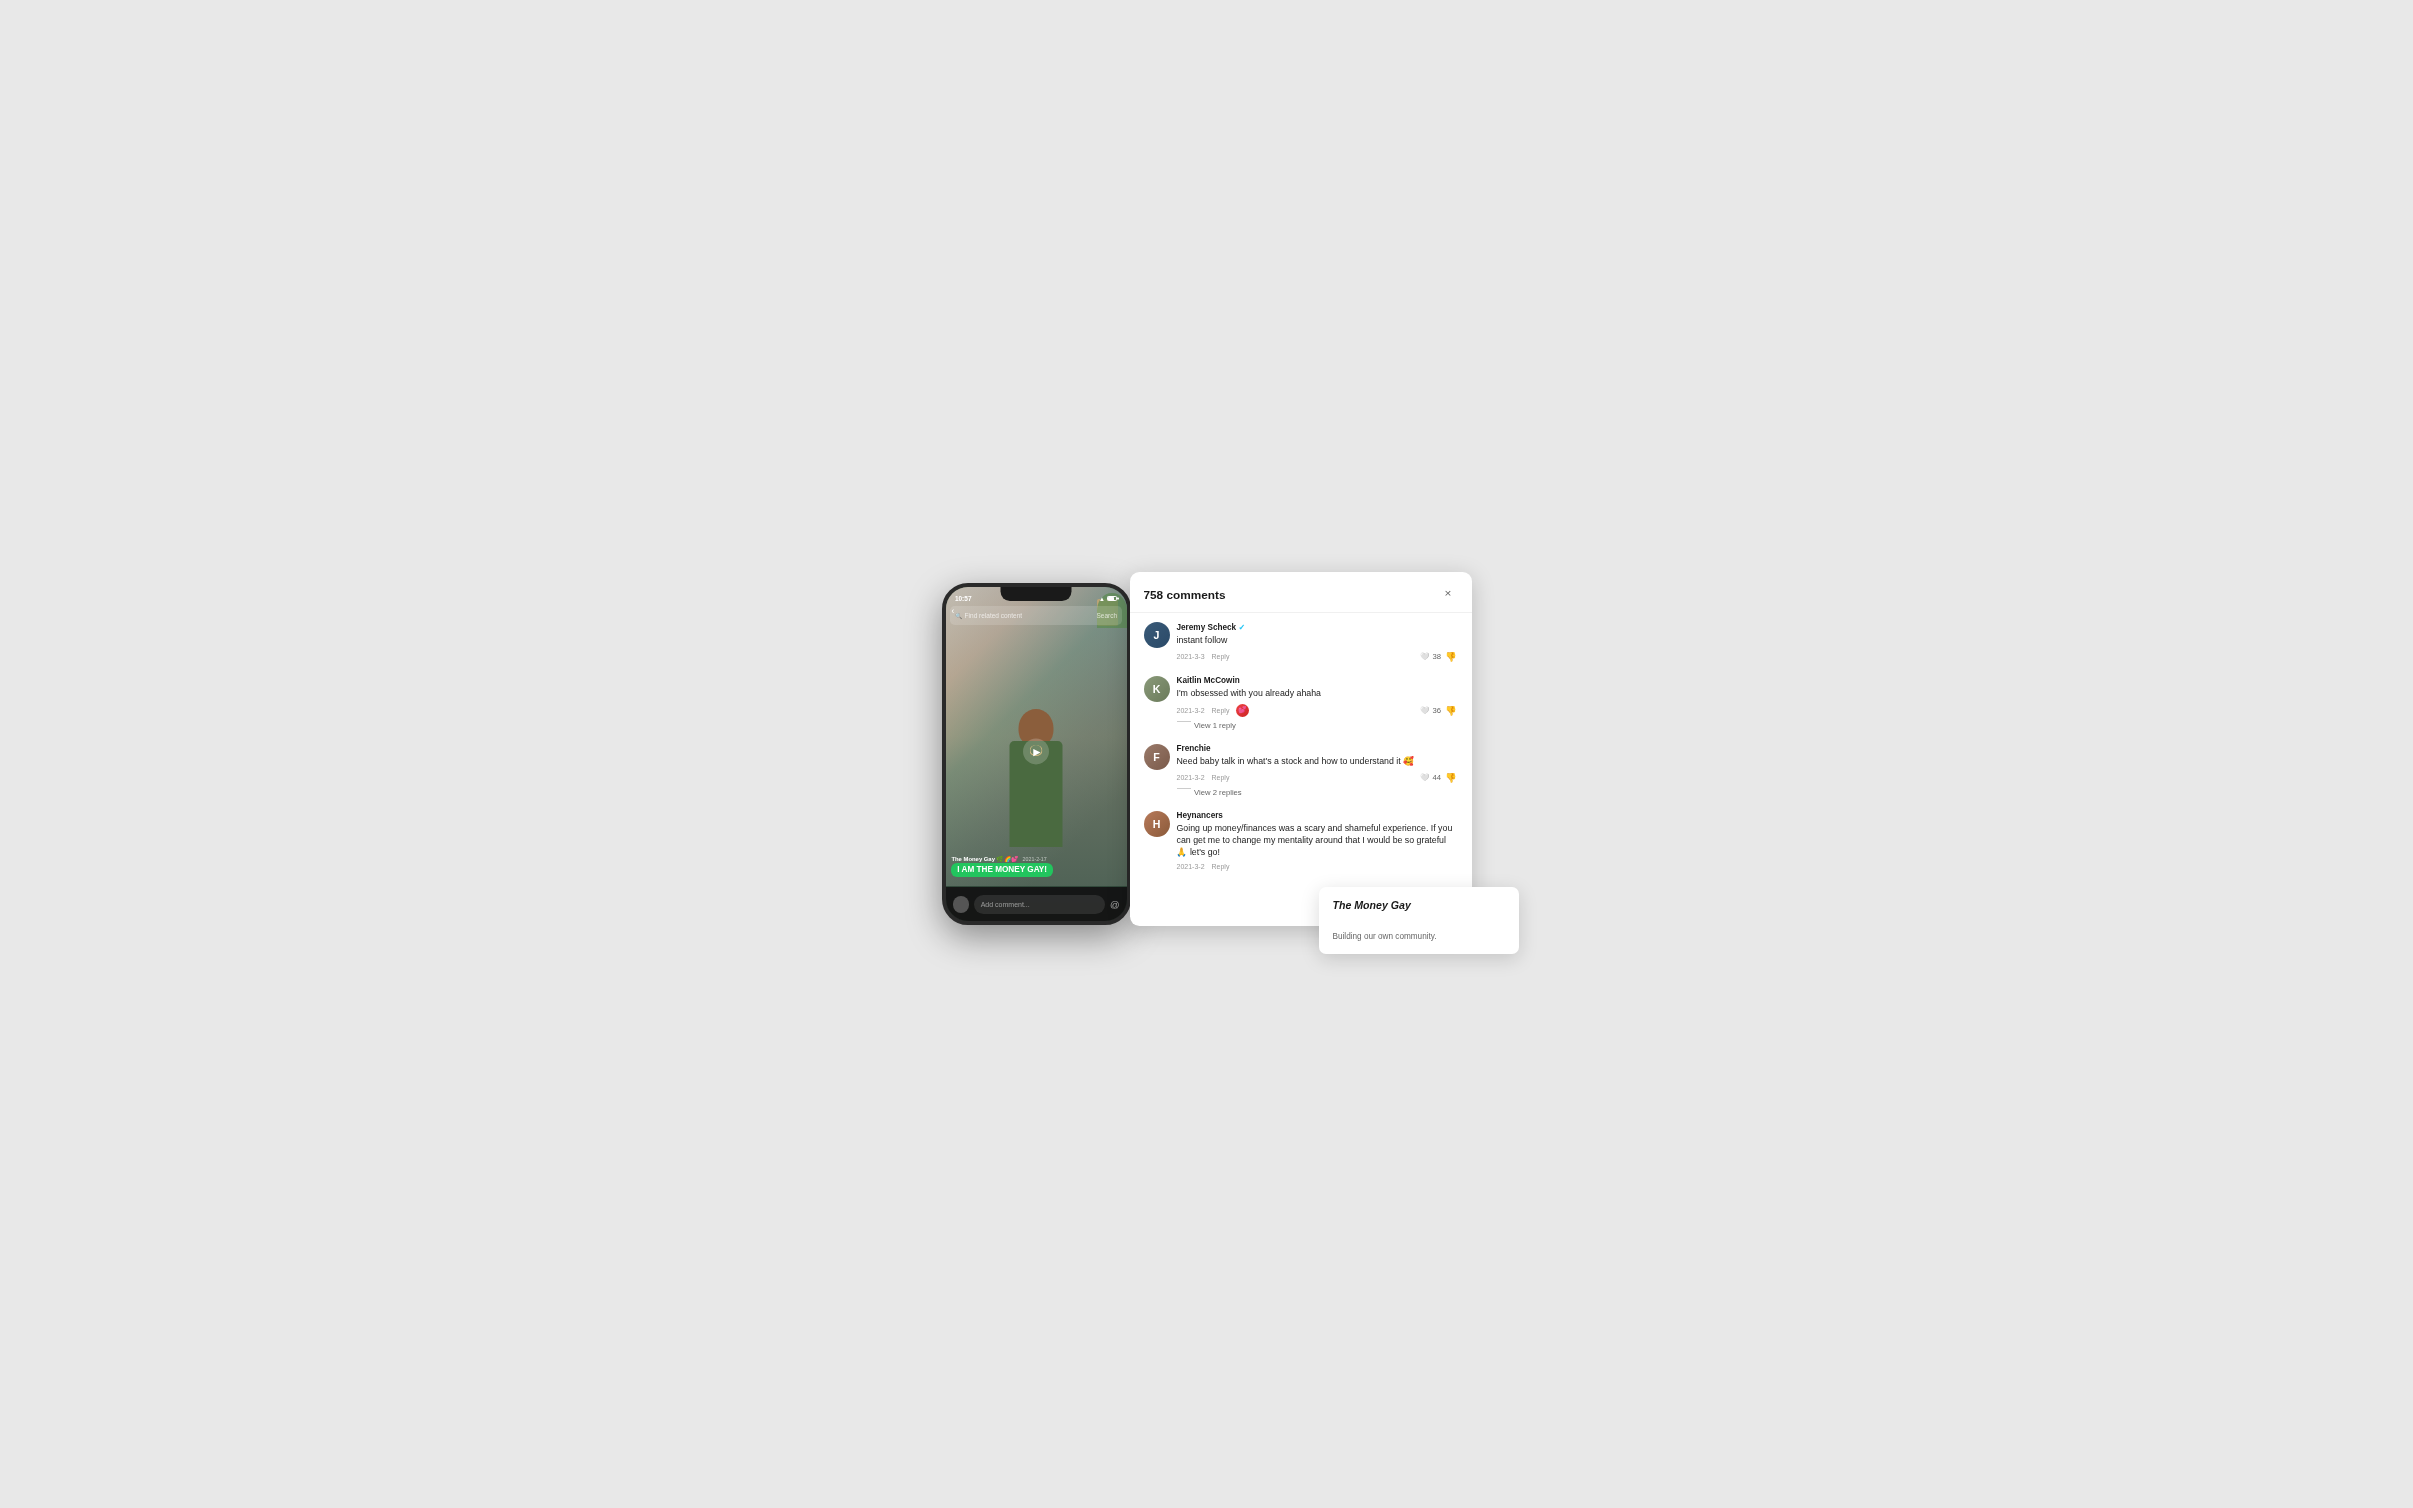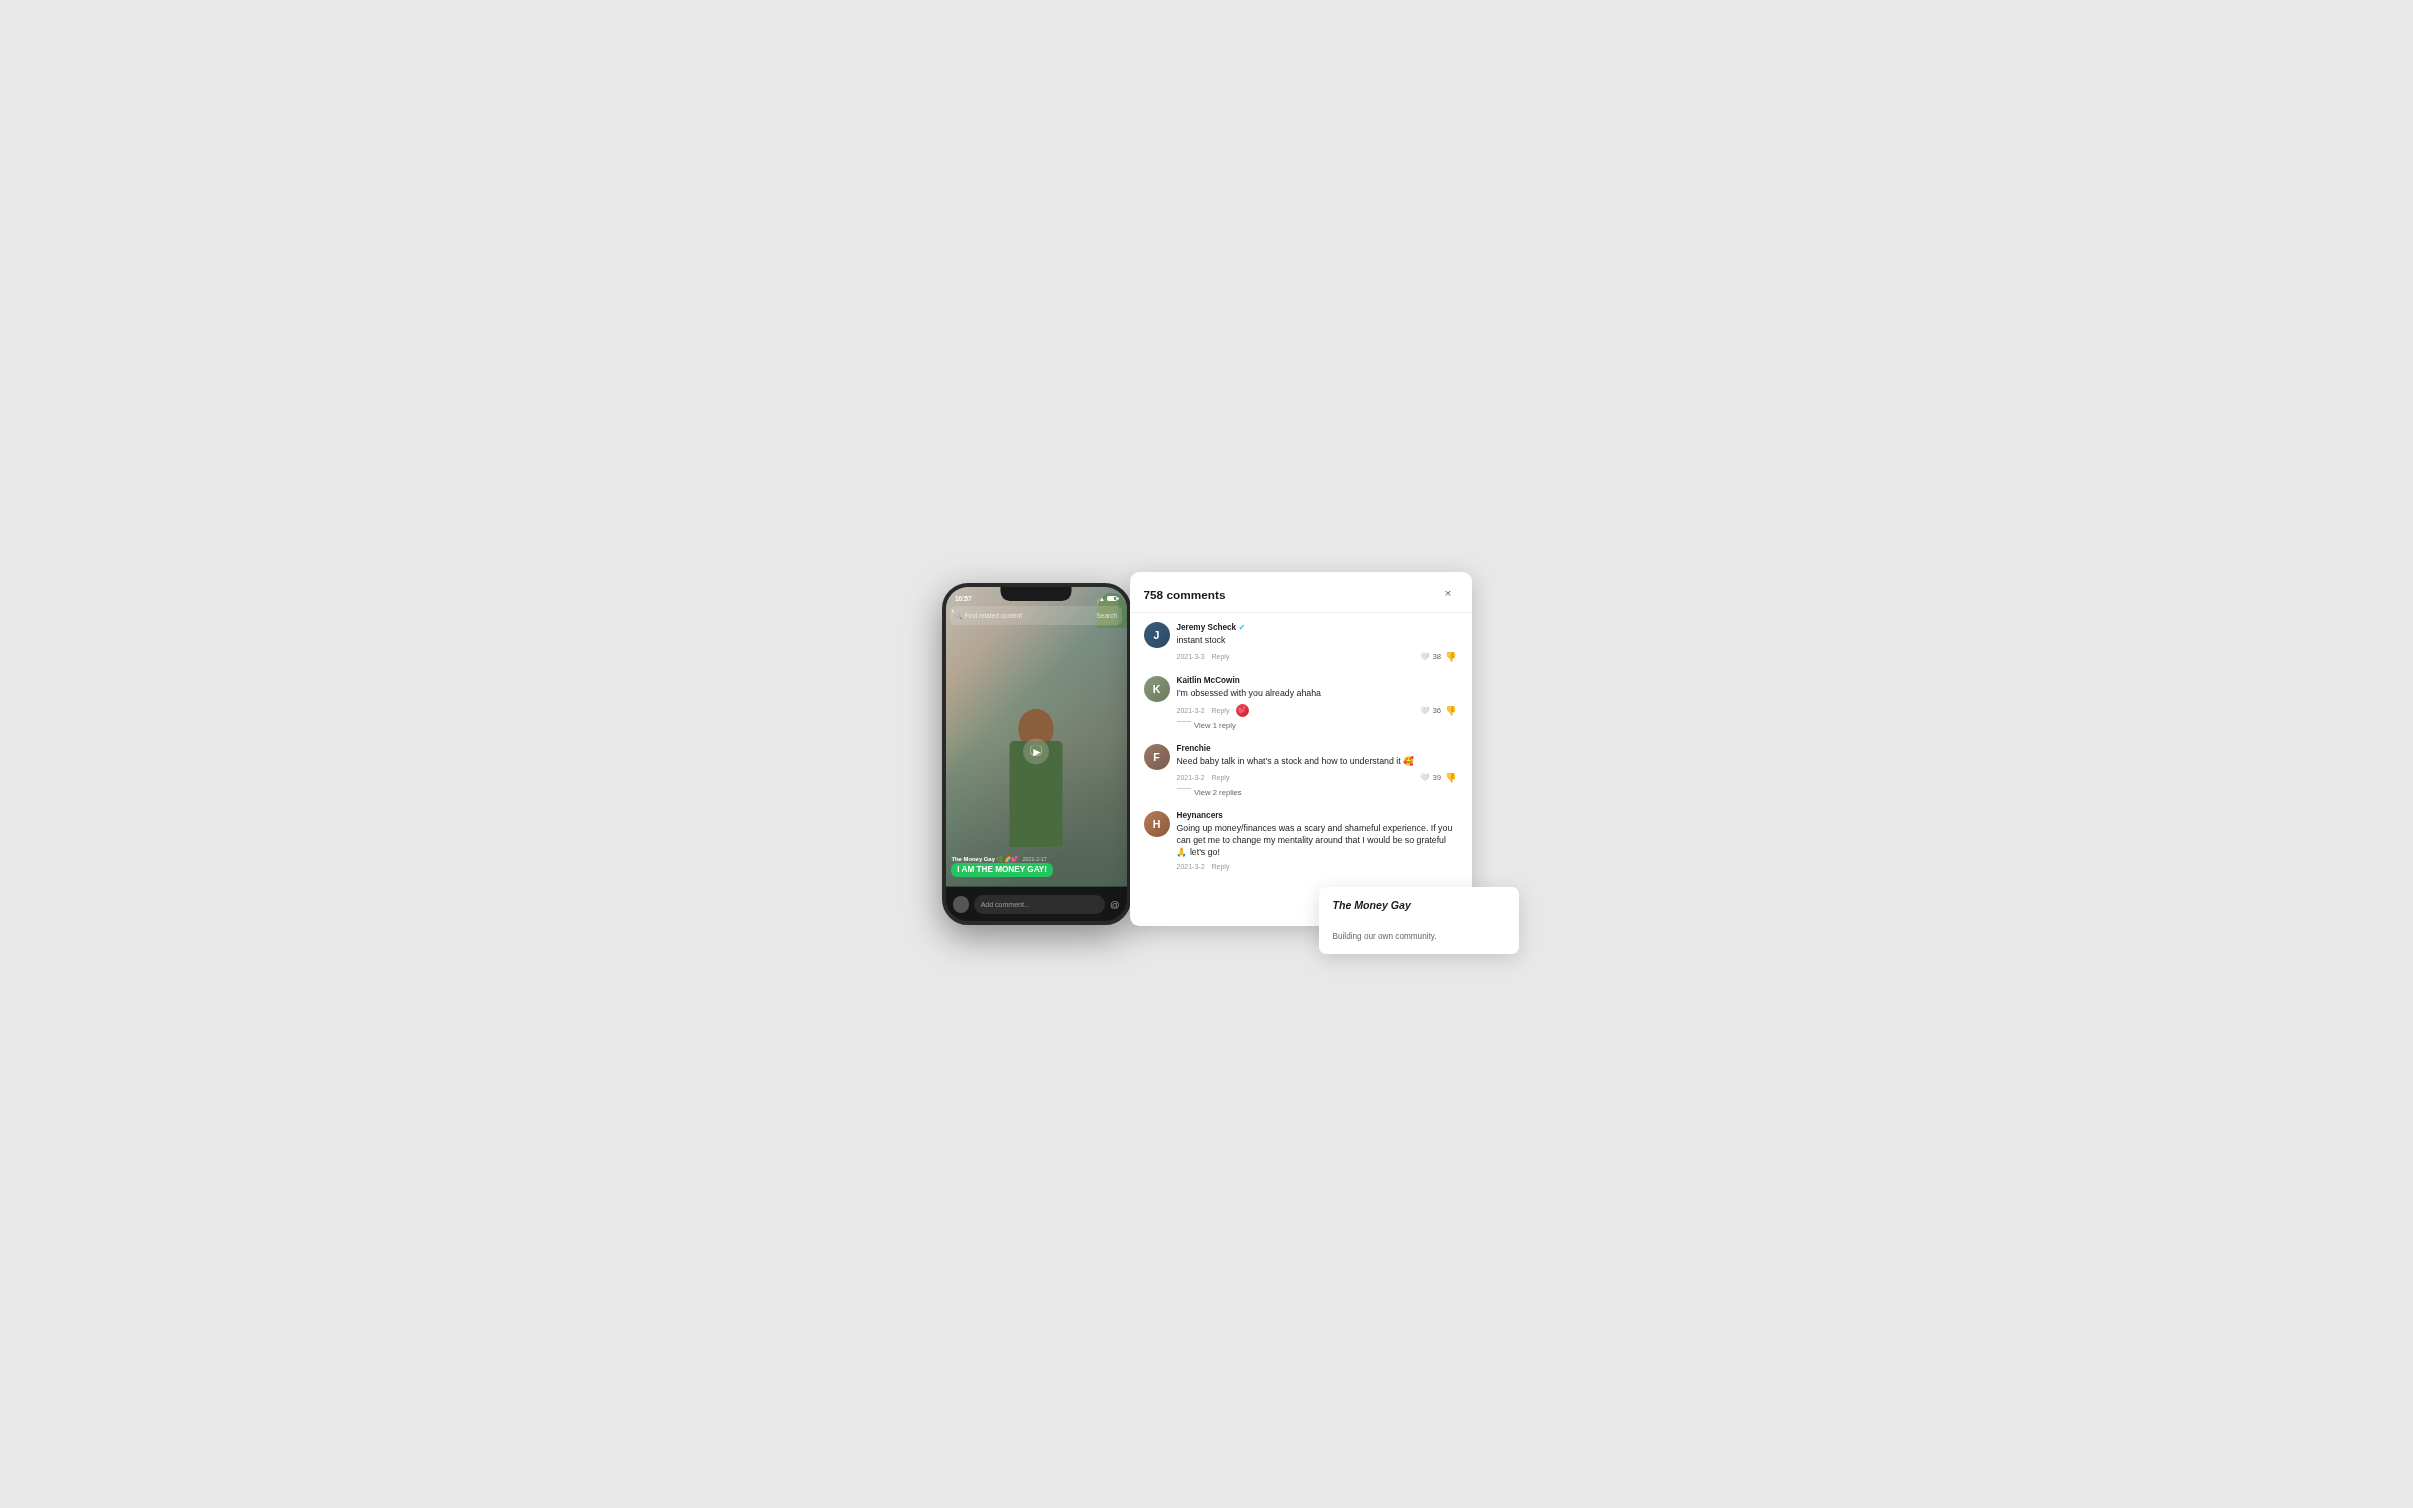--- a/index.html
+++ b/index.html
@@ -509,21 +509,21 @@
 
       <div class="comment-item">
         <div class="avatar avatar-jeremy">
           <div class="avatar-person" style="background: linear-gradient(135deg, #3a5a78, #2a4a68);">J</div>
         </div>
         <div class="comment-content">
           <div class="comment-username">
             <span>Jeremy Scheck</span>
             <span class="verified-badge">✓</span>
           </div>
-          <div class="comment-text">instant stock</div>
+          <div class="comment-text">instant follow</div>
           <div class="comment-meta">
             <span class="comment-date">2021-3-3</span>
             <button class="reply-btn">Reply</button>
             <div class="comment-actions">
               <div class="like-btn">
                 <span>🤍</span>
                 <span>38</span>
               </div>
               <div class="dislike-btn">👎</div>
             </div>
@@ -567,21 +567,21 @@
           <div class="comment-username">
             <span>Frenchie</span>
           </div>
           <div class="comment-text">Need baby talk in what's a stock and how to understand it 🥰</div>
           <div class="comment-meta">
             <span class="comment-date">2021-3-2</span>
             <button class="reply-btn">Reply</button>
             <div class="comment-actions">
               <div class="like-btn">
                 <span>🤍</span>
-                <span>39</span>
+                <span>44</span>
               </div>
               <div class="dislike-btn">👎</div>
             </div>
           </div>
           <div class="view-replies">
             <div class="view-replies-line"></div>
             <span>View 2 replies</span>
           </div>
         </div>
       </div>

